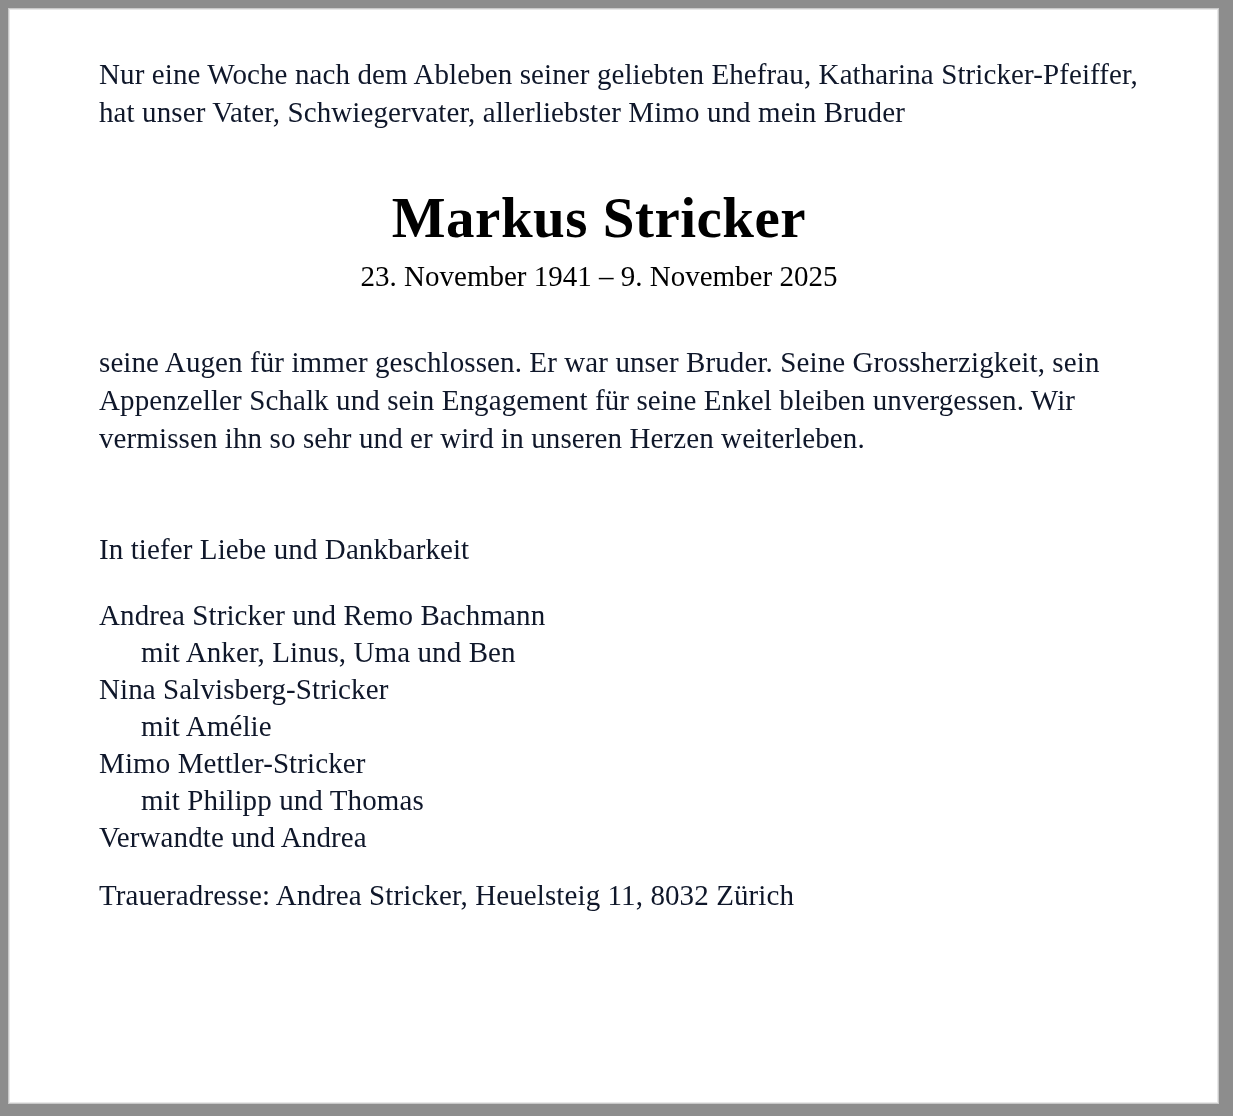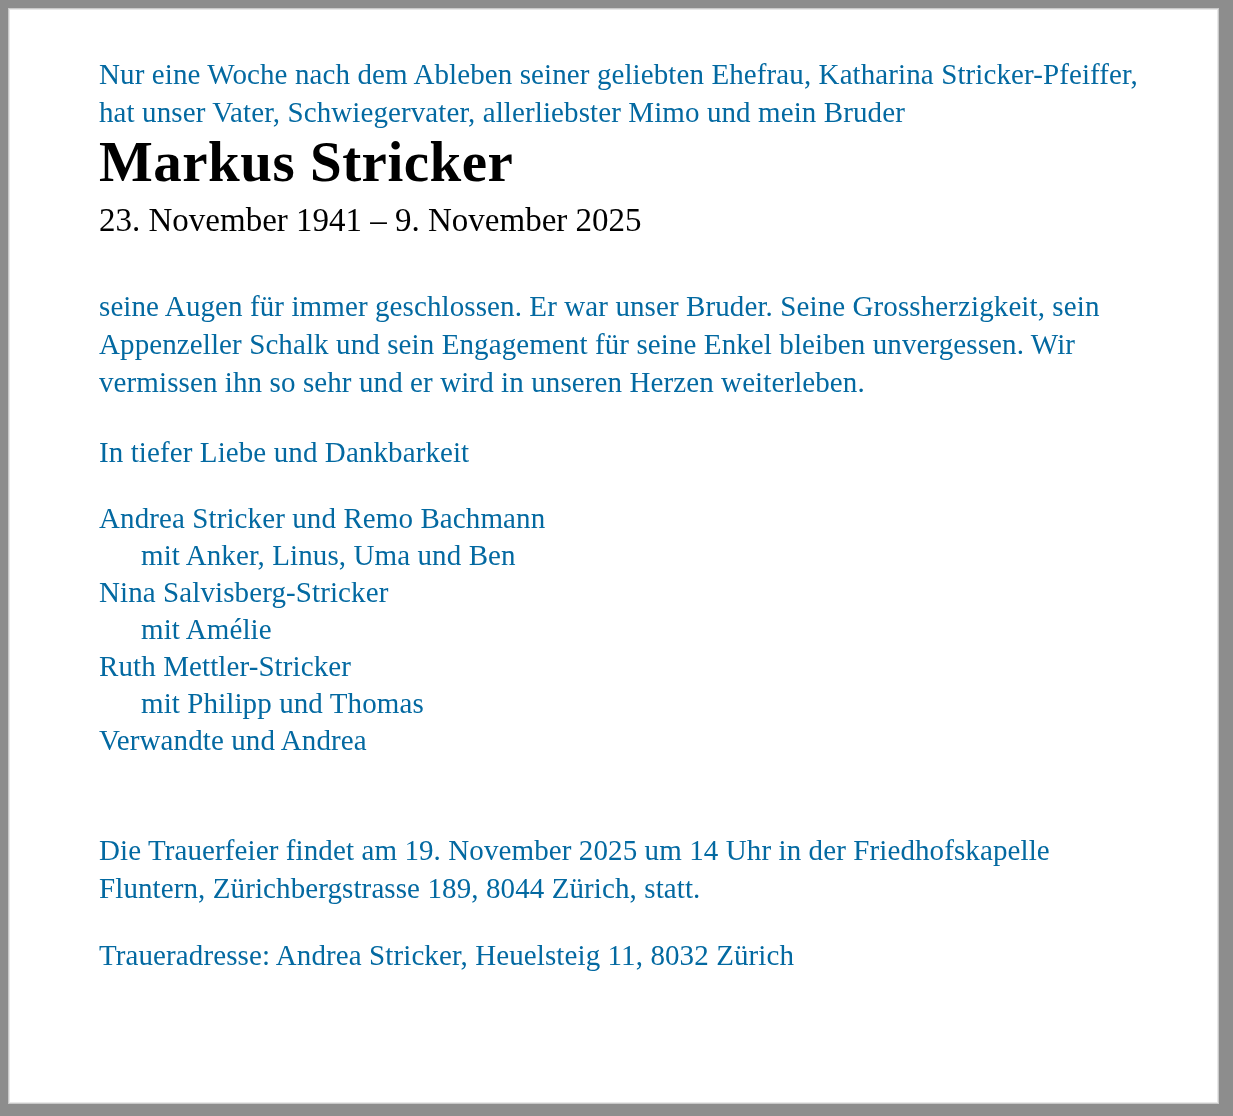--- a/index.html
+++ b/index.html
@@ -30,47 +30,49 @@
     top: 0;
     width: 100%;
     height: 100%;
     box-sizing: border-box;
     padding: 46px 72px 20px 90px;
     color: #000000;
   }
   .para {
     font-size: 29px;
     line-height: 38px;
-    color: #0369a1;
+    color: #0f172a;
     letter-spacing: 0.1px;
   }
   .intro {
     margin: 0;
     width: 1050px;
   }
   .name-block {
+    margin-top: 56px;
+    text-align: center;
     width: 1000px;
   }
   .deceased-name {
     font-size: 57px;
     font-weight: bold;
     line-height: 62px;
     letter-spacing: 0.5px;
   }
   .dates {
     margin-top: 10px;
-    font-size: 33px;
+    font-size: 29px;
     line-height: 34px;
   }
   .body-text {
     margin-top: 50px;
     width: 1060px;
   }
   .gratitude {
-    margin-top: 32px;
+    margin-top: 73px;
   }
   .family-list {
     margin-top: 22px;
     line-height: 37px;
   }
   .family-list .indent {
     padding-left: 42px;
   }
   .ceremony {
     margin-top: 72px;
@@ -96,23 +98,22 @@
 
     <p class="para body-text">seine Augen für immer geschlossen. Er war unser Bruder. Seine Grossherzigkeit, sein Appenzeller Schalk und sein Engagement für seine Enkel bleiben unvergessen. Wir vermissen ihn so sehr und er wird in unseren Herzen weiterleben.</p>
 
     <p class="para gratitude">In tiefer Liebe und Dankbarkeit</p>
 
     <div class="para family-list">
       <span class="line">Andrea Stricker und Remo Bachmann</span>
       <span class="line indent">mit Anker, Linus, Uma und Ben</span>
       <span class="line">Nina Salvisberg-Stricker</span>
       <span class="line indent">mit Amélie</span>
-      <span class="line">Ruth Mettler-Stricker</span>
+      <span class="line">Mimo Mettler-Stricker</span>
       <span class="line indent">mit Philipp und Thomas</span>
       <span class="line">Verwandte und Andrea</span>
     </div>
 
-    <p class="para ceremony">Die Trauerfeier findet am 19. November 2025 um 14 Uhr in der Friedhofskapelle Fluntern, Zürichbergstrasse 189, 8044 Zürich, statt.</p>
 
     <p class="para address">Traueradresse: Andrea Stricker, Heuelsteig 11, 8032 Zürich</p>
 
   </div>
 </div>
 
 </body></html>

